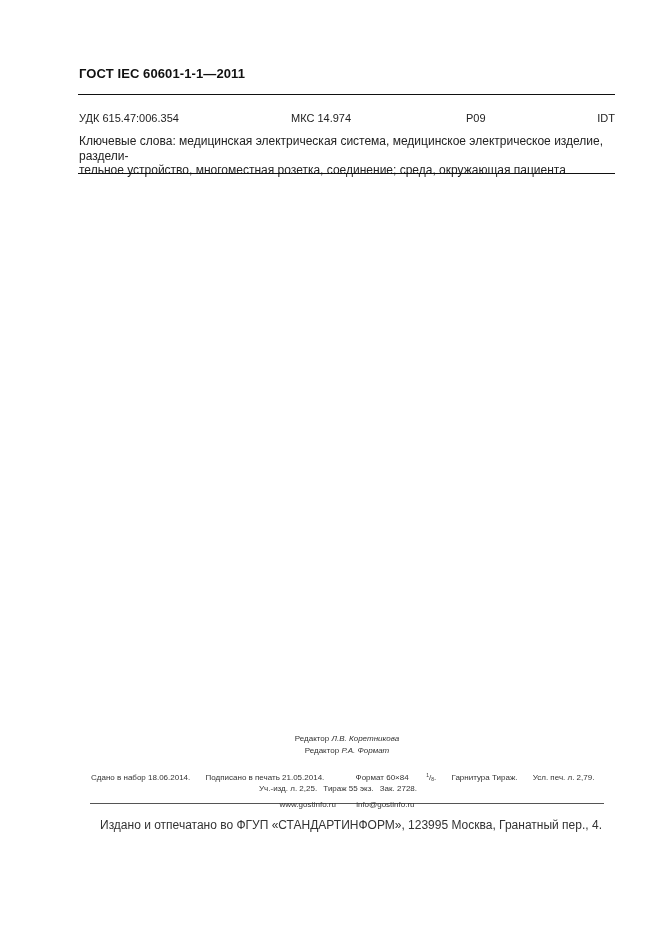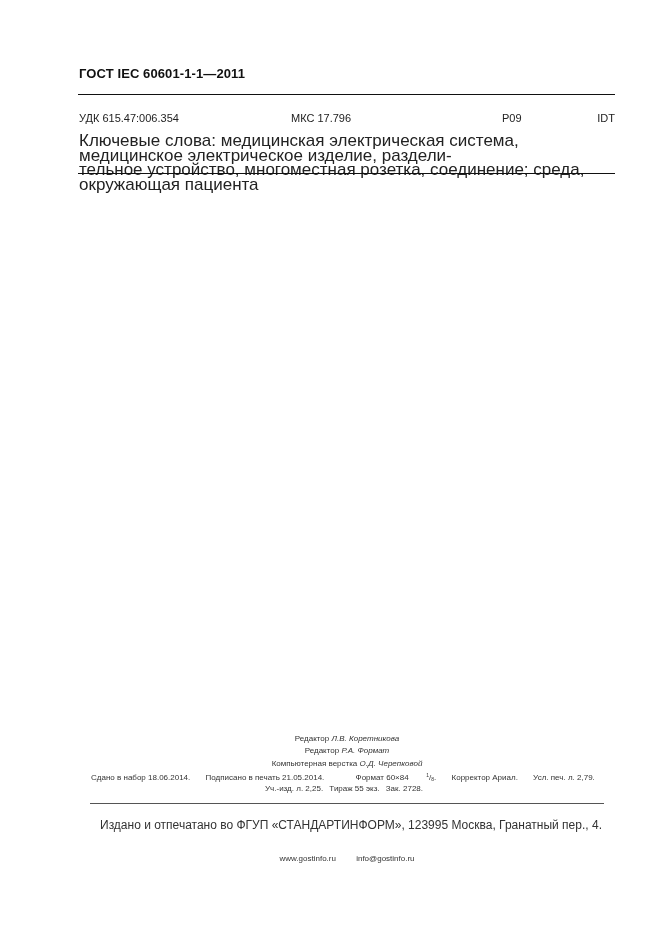--- a/index.html
+++ b/index.html
@@ -38,28 +38,28 @@
       left: 79px;
       top: 108px;
       width: 536px;
       height: 14px;
       font-size: 11px;
       color: #222;
     }
     .class-row span { position: absolute; top: 4px; white-space: nowrap; }
     .udk { left: 0; }
     .mks { left: 212px; }
-    .okp { left: 387px; margin-left: 36px; }
+    .okp { left: 387px; }
     .idt { right: 0; }
 
     .keywords {
       left: 79px;
       top: 134px;
       width: 538px;
-      font-size: 17px;
+      font-size: 12px;
       line-height: 14.5px;
       color: #222;
     }
 
     .credits {
       left: 200px;
       top: 713px;
       width: 294px;
       text-align: center;
       font-size: 8px;
@@ -77,86 +77,81 @@
       color: #333;
       white-space: nowrap;
     }
     .imprint-line1 span { margin-right: 13px; }
     .imprint-line2 {
       left: 259px;
       top: 784px;
       font-size: 8px;
       color: #333;
       white-space: nowrap;
-      margin-left: 6px;
     }
     .imprint-line2 span { margin-right: 4px; }
     sup.frac { font-size: 5px; vertical-align: 3px; }
     sub.frac { font-size: 5px; vertical-align: -1px; }
 
     .publisher {
       left: 100px;
       top: 818px;
       width: 494px;
       text-align: center;
       font-size: 12px;
       color: #333;
       white-space: nowrap;
     }
     .contacts {
       left: 100px;
-      top: 854px;
+      top: 800px;
       width: 494px;
       text-align: center;
       font-size: 8px;
       color: #333;
       white-space: nowrap;
     }
     .contacts span + span { margin-left: 18px; }
   </style>
 </head>
 <body>
 
 <div class="abs doc-title">ГОСТ IEC 60601-1-1—2011</div>
 
 <div class="rule rule-top"></div>
 
 <div class="abs class-row">
   <span class="udk">УДК  615.47:006.354</span>
-  <span class="mks">МКС  17.796</span>
+  <span class="mks">МКС  14.974</span>
   <span class="okp">Р09</span>
   <span class="idt">IDT</span>
 </div>
 
 <div class="abs keywords">
   <span id="kw">Ключевые слова:  медицинская электрическая система, медицинское электрическое изделие, раздели-<br>тельное устройство, многоместная розетка, соединение; среда, окружающая пациента</span>
 </div>
 
 <div class="rule rule-mid"></div>
 
 <div class="abs credits">
   <div>
     <span class="role">Редактор</span>
     <span class="person">Л.В. Коретникова</span>
   </div>
   <div>
     <span class="role">Редактор</span>
     <span class="person">Р.А. Формат</span>
   </div>
-  <div>
-    <span class="role">Компьютерная верстка</span>
-    <span class="person">О.Д. Черепковой</span>
-  </div>
 </div>
 
 <div class="abs imprint-line1">
   <span>Сдано в набор 18.06.2014.</span>
   <span>Подписано в печать 21.05.2014.</span>
   <span><span style="margin:16px">Формат 60×84</span> <sup class="frac">1</sup>/<sub class="frac">8</sub><span style="margin:0">.</span></span>
-  <span>Корректор Ариал.</span>
+  <span>Гарнитура Тираж.</span>
   <span>Усл. печ. л. 2,79.</span>
 </div>
 
 <div class="abs imprint-line2">
   <span>Уч.-изд. л. 2,25.</span>
   <span>Тираж  55 экз.</span>
   <span>Зак. 2728.</span>
 </div>
 
 <div class="rule rule-sep"></div>

